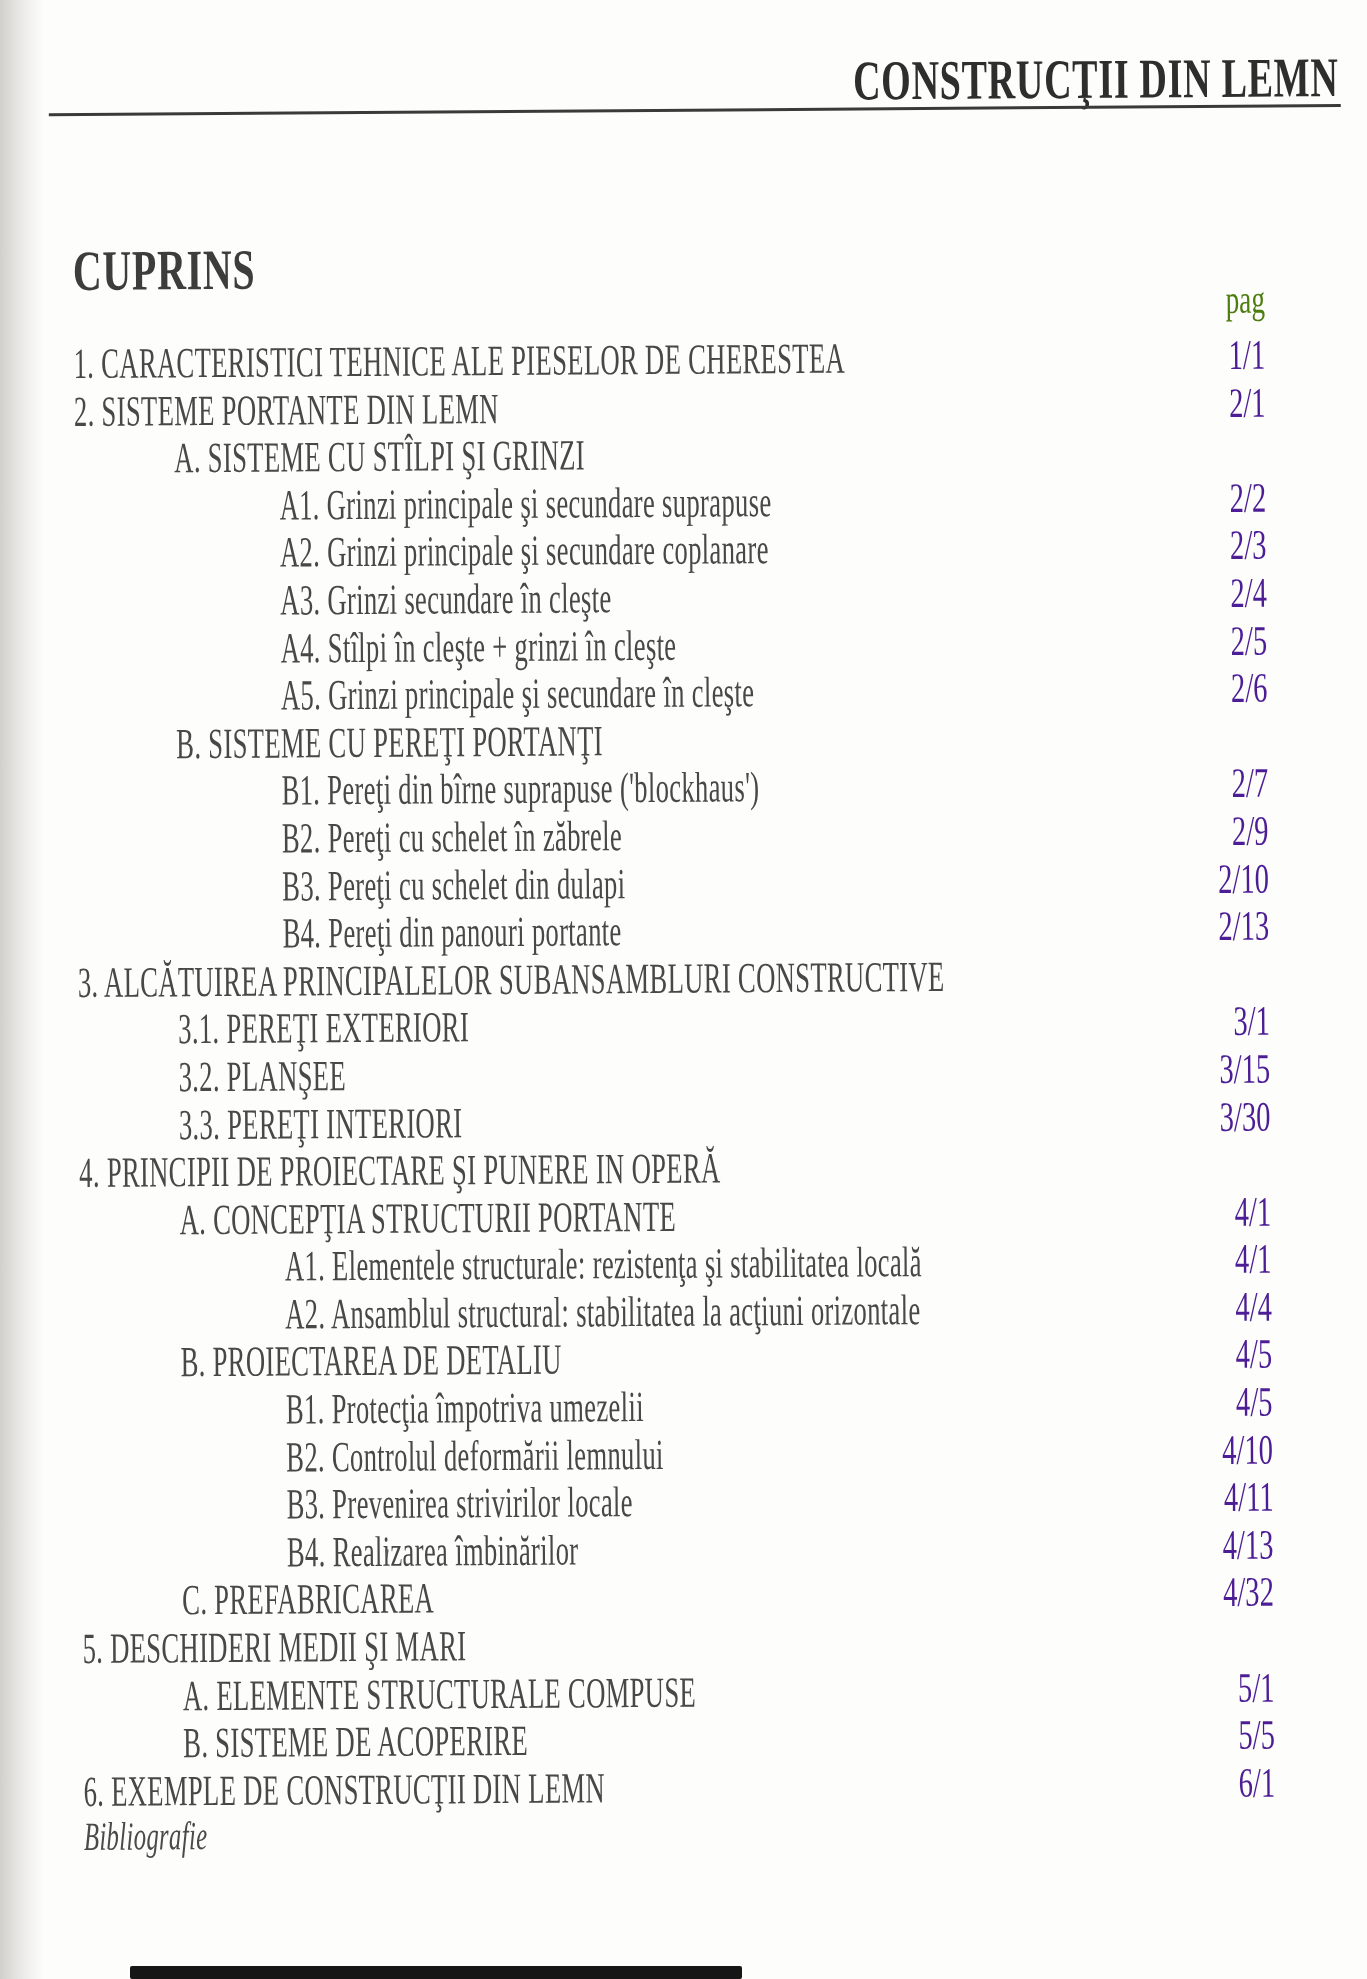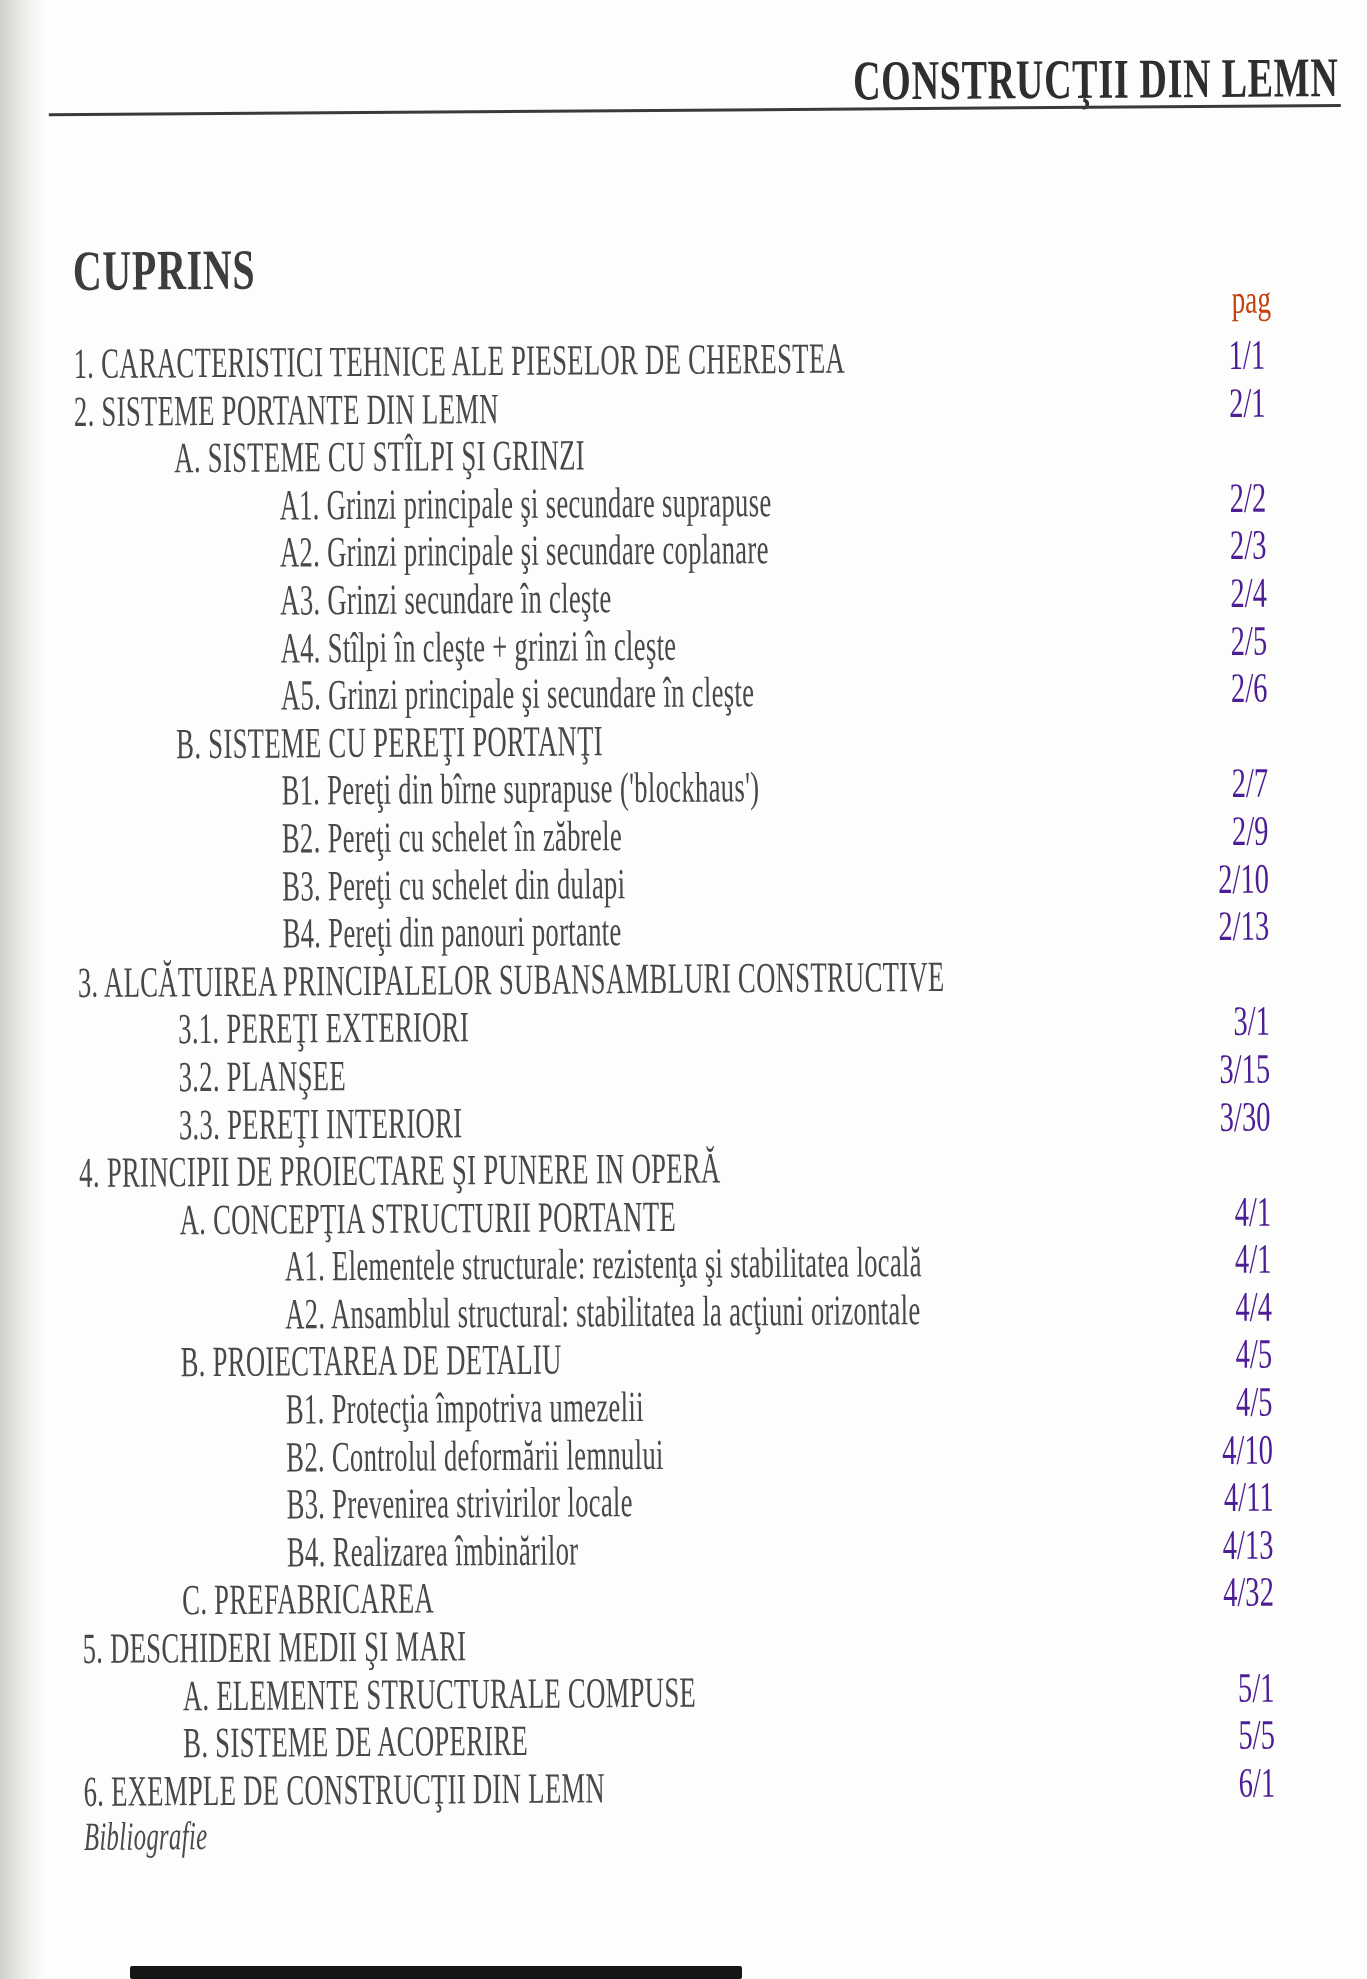--- a/index.html
+++ b/index.html
@@ -37,22 +37,22 @@
   .header-rule{
     position:absolute;top:113px;left:55px;right:20px;height:3px;
     background:#3a3a3a;
   }
   .cuprins{
     position:absolute;top:238px;left:78px;margin:0;
     font-size:57px;font-weight:bold;color:#3d3d3d;letter-spacing:1px;
   }
   .cuprins .squeeze{transform:scaleX(0.70);}
   .pag-label{
-    position:absolute;top:284px;right:91px;
-    font-size:40px;color:#c2410c;
+    position:absolute;top:284px;right:97px;
+    font-size:40px;color:#4d7c0f;
   }
   .toc{
     position:absolute;top:340px;left:78px;right:97px;
   }
   .toc-row{position:relative;height:47.6px;}
   .toc-label{
     position:absolute;left:0;top:2px;
     font-size:43px;line-height:1.0;color:#484848;letter-spacing:.5px;
   }
   .toc-row.lvl1 .toc-label{left:100px;}

